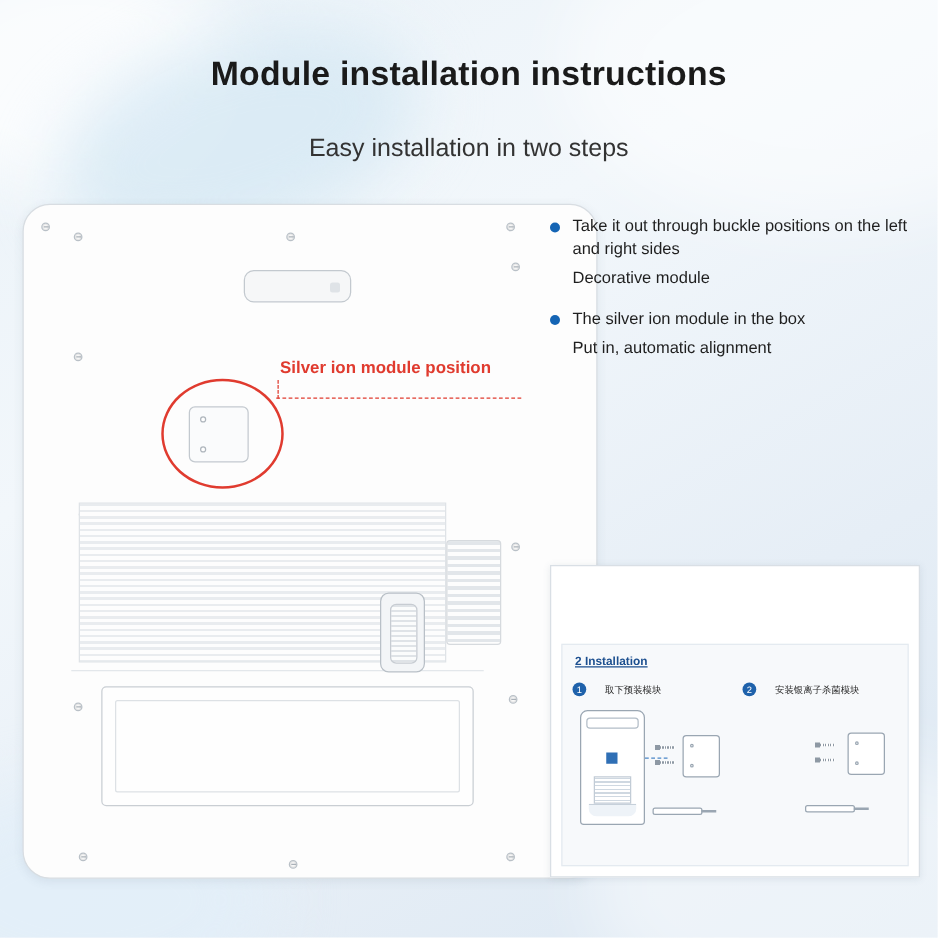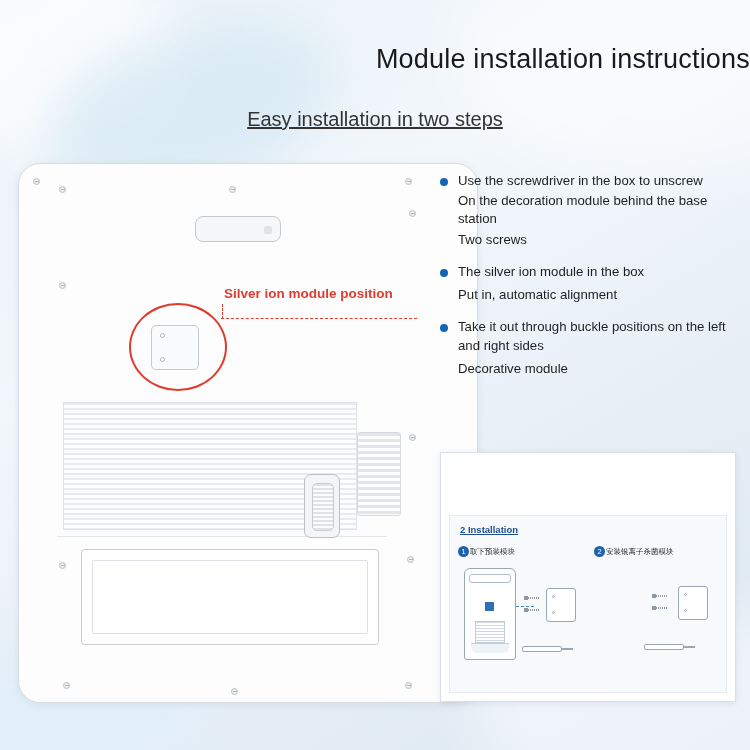--- a/index.html
+++ b/index.html
@@ -18,28 +18,28 @@
     pointer-events: none;
   }
   .blob.b1 { width: 260px; height: 200px; left: -70px; top: -40px; background: rgba(255,255,255,0.75); }
   .blob.b2 { width: 300px; height: 160px; left: 40px; top: 30px; background: rgba(214,232,244,0.8); transform: rotate(-18deg); }
   .blob.b3 { width: 420px; height: 260px; right: -120px; top: -80px; background: rgba(255,255,255,0.5); }
   .blob.b4 { width: 380px; height: 220px; right: -100px; bottom: -70px; background: rgba(255,255,255,0.45); }
   .blob.b5 { width: 300px; height: 180px; left: -80px; bottom: -60px; background: rgba(226,238,248,0.9); }
 
   .title {
     position: absolute; top: 44px; left: 0; right: 0;
-    text-align: right;
-    font-size: 27px; font-weight: normal; color: #1a1a1a;
+    text-align: center;
+    font-size: 27px; font-weight: bold; color: #1a1a1a;
     letter-spacing: 0.2px;
   }
   .subtitle {
     position: absolute; top: 108px; left: 0; right: 0;
     text-align: center;
-    font-size: 20px; color: #333; font-weight: normal; text-decoration: underline;
+    font-size: 20px; color: #333; font-weight: normal;
   }
 
   
   .product {
     position: absolute; left: 18px; top: 163px;
     width: 460px; height: 540px;
     background: #fdfdfd;
     border: 1px solid #d8dde2;
     border-radius: 22px;
     box-shadow: 0 2px 8px rgba(80,100,120,0.10);
@@ -161,21 +161,21 @@
     font-size: 9.5px; color: #1c4f8f; font-weight: bold; text-decoration: underline;
   }
   .panel { position: absolute; top: 30px; width: 128px; height: 142px; }
   .panel.left { left: 8px; }
   .panel.right { left: 144px; }
   .panel .num {
     position: absolute; left: 0; top: 0; width: 11px; height: 11px; border-radius: 50%;
     background: #1f62ab; color: #fff; font-size: 7.5px; line-height: 11px; text-align: center;
   }
   .panel .cap {
-    position: absolute; left: 12px; top: 1px; font-size: 7.5px; color: #2a2a2a;
+    position: absolute; left: 26px; top: 1px; font-size: 7.5px; color: #2a2a2a;
   }
   .drw {
     position: absolute; border: 1px solid #9aa6b2; background: #ffffff;
   }
   
   .machine { left: 6px; top: 22px; width: 52px; height: 92px; border-radius: 6px 6px 3px 3px; }
   .machine .lid { position: absolute; left: 4px; top: 5px; right: 4px; height: 9px; border: 1px solid #b3bdc7; border-radius: 3px; }
   .machine .blue { position: absolute; left: 20px; top: 33px; width: 9px; height: 9px; background: #2f6fb5; }
   .machine .grid { position: absolute; left: 10px; top: 52px; width: 30px; height: 22px;
     background: repeating-linear-gradient(to bottom, #cfd8e1 0px, #cfd8e1 1px, #fff 1px, #fff 3px); border: 1px solid #c2ccd6; }
@@ -238,37 +238,31 @@
     <div class="inner"></div>
   </div>
 
   <div class="bottom-panel">
     <div class="inset"></div>
   </div>
 </div>
 
 <div class="steps">
 
+
   <div class="step">
     <span class="bullet"></span>
-    <p>Use the screwdriver in the box to unscrew</p>
-    <p>On the decoration module behind the base station</p>
-    <p>Two screws</p>
+    <p>Take it out through buckle positions on the left and right sides</p>
+    <p class="sub">Decorative module</p>
   </div>
 
   <div class="step">
     <span class="bullet"></span>
     <p>The silver ion module in the box</p>
     <p class="sub">Put in, automatic alignment</p>
-  </div>
-
-  <div class="step">
-    <span class="bullet"></span>
-    <p>Take it out through buckle positions on the left and right sides</p>
-    <p class="sub">Decorative module</p>
   </div>
 
 
 </div>
 
 <div class="manual">
   <div class="manual-body">
     <div class="sec-title">2 Installation</div>
 
     <div class="panel left">

